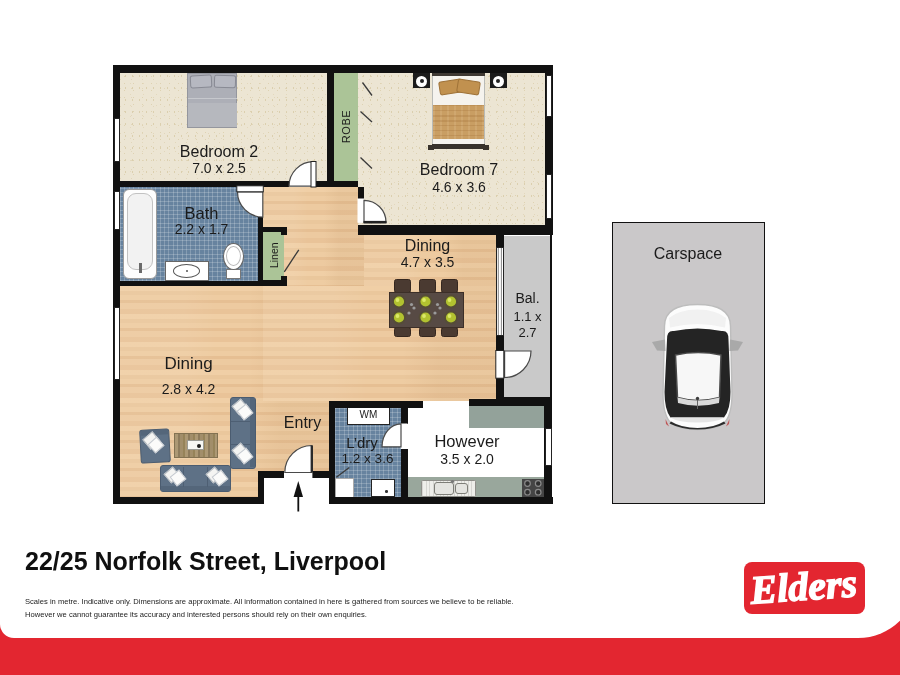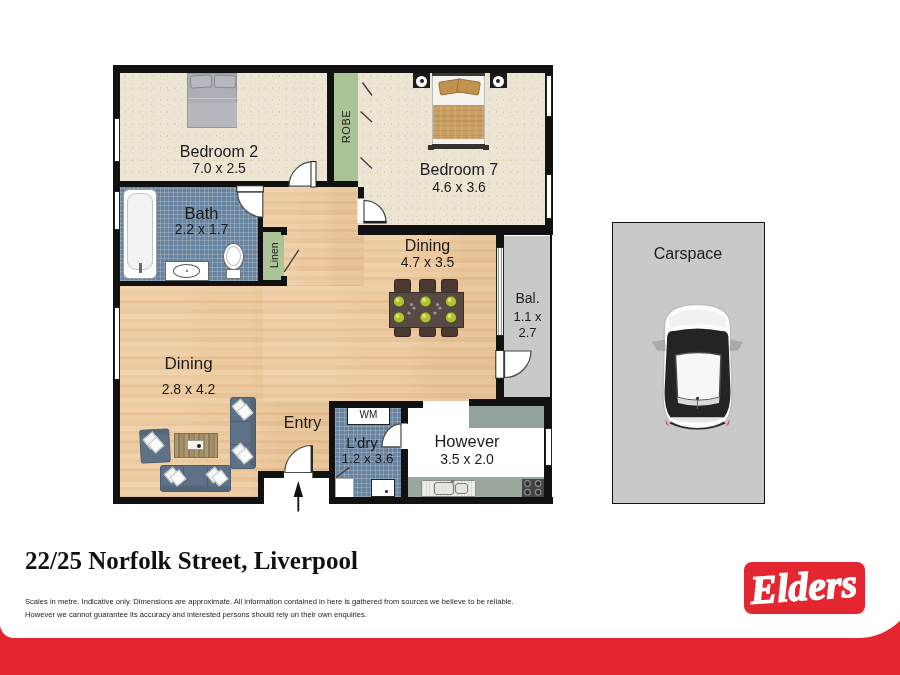--- a/index.html
+++ b/index.html
@@ -427,21 +427,21 @@
 <div class="lbl" style="left:368.5px;top:410px;font-size:10px;">WM</div>
 
 <div class="lbl" style="left:345.8px;top:121px;font-size:11px;transform:translateX(-50%) rotate(-90deg);letter-spacing:.6px;">ROBE</div>
 
 <div class="lbl" style="left:273.5px;top:250px;font-size:10.5px;transform:translateX(-50%) rotate(-90deg);">Linen</div>
 
 <div class="lbl" style="left:688px;top:245.5px;font-size:16px;">Carspace</div>
 
 </div>
 
-<div class="abs" style="left:25px;top:547px;z-index:9;font-family:Liberation Serif, serif;font-weight:bold;font-size:25px;color:#101010;">22/25 Norfolk Street, Liverpool</div>
+<div class="abs" style="left:25px;top:547px;z-index:9;font-family:Liberation Sans, sans-serif;font-weight:bold;font-size:25px;color:#101010;">22/25 Norfolk Street, Liverpool</div>
 
 <div class="abs" style="left:25px;top:597px;z-index:9;font-size:7.6px;color:#222;">Scales in metre. Indicative only. Dimensions are approximate. All information contained in here is gathered from sources we believe to be reliable.</div>
 
 <div class="abs" style="left:25px;top:610px;z-index:9;font-size:7.6px;color:#222;">However we cannot guarantee its accuracy and interested persons should rely on their own enquiries.</div>
 
 <div class="abs" style="left:744px;top:562px;width:121px;height:52px;background:#e32630;border-radius:8px;z-index:9;">
 <svg width="121" height="52" style="position:absolute;left:0;top:0;">
 <text x="60" y="38" text-anchor="middle" font-family="Liberation Serif" font-style="italic" font-weight="bold" font-size="40" fill="#fff" stroke="#fff" stroke-width="1.4" transform="rotate(-4 60 30)">Elders</text>
 </svg>
 </div>

